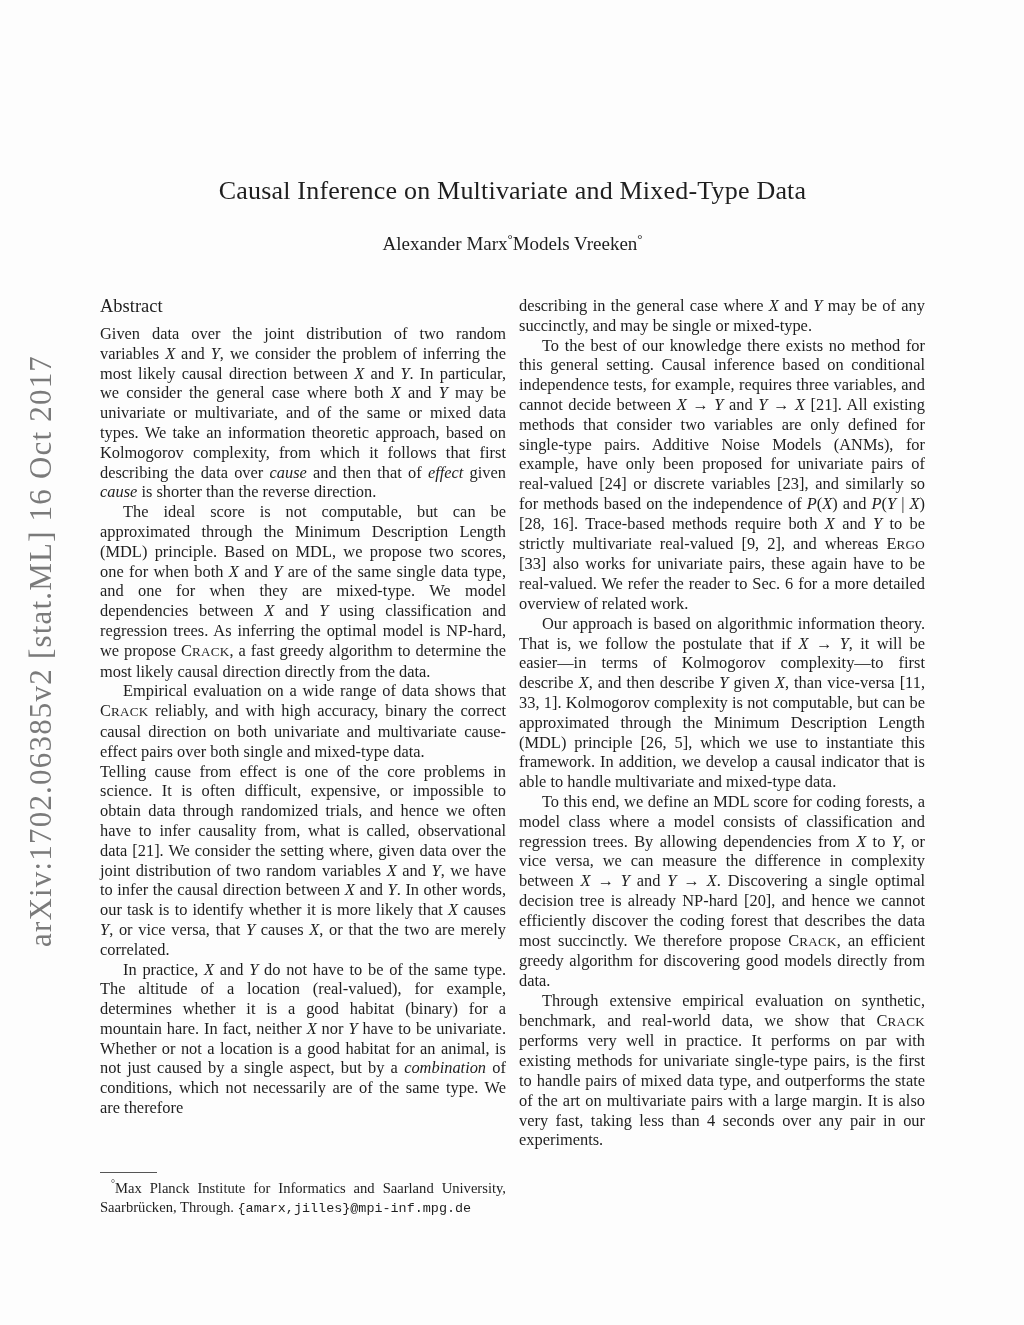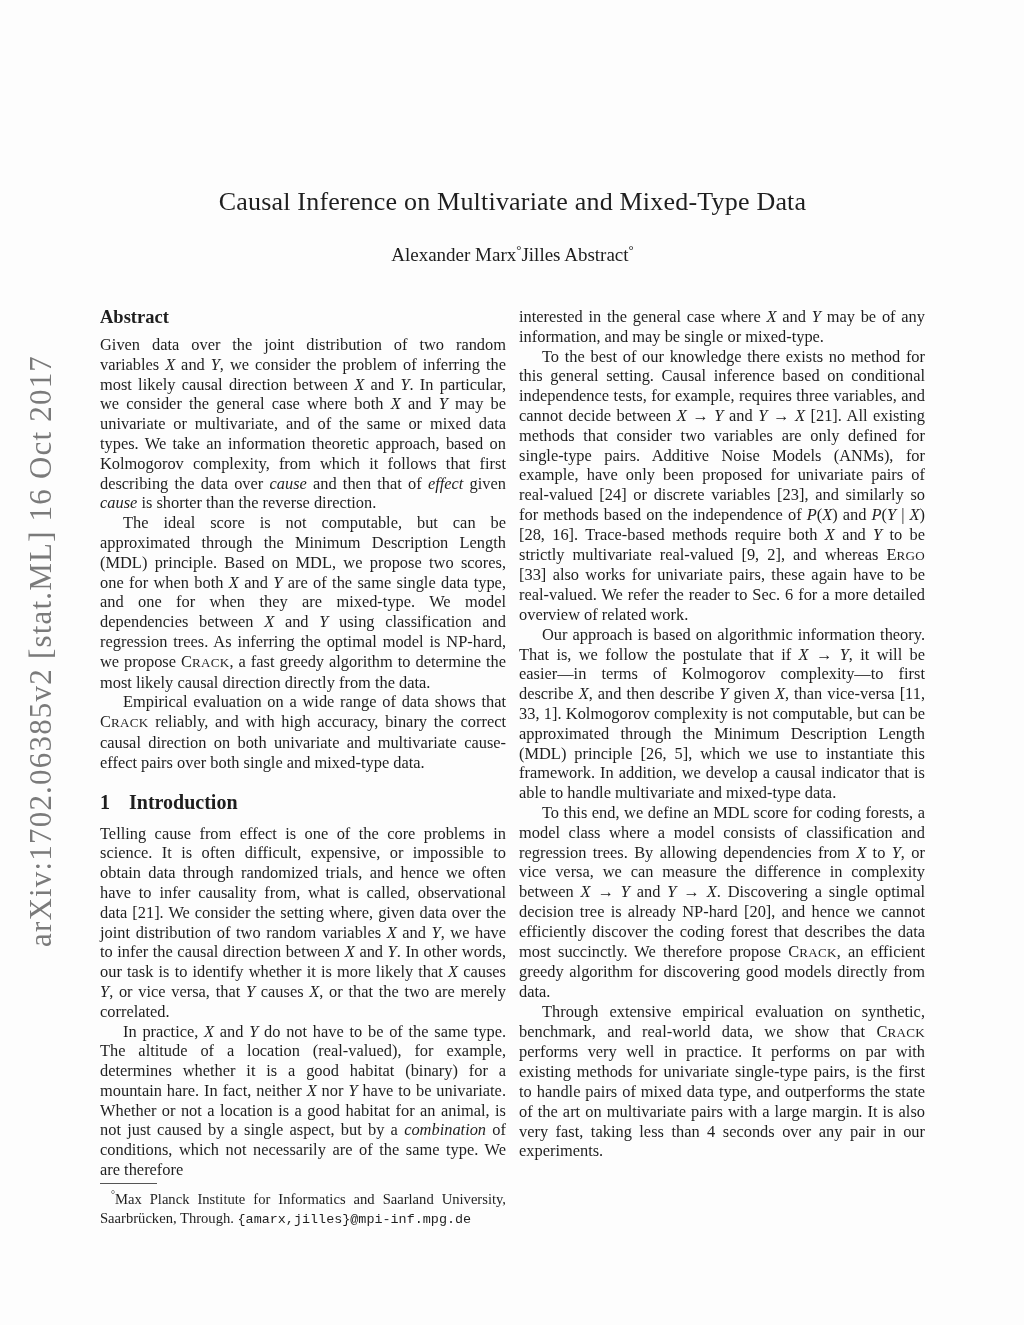--- a/index.html
+++ b/index.html
@@ -15,21 +15,21 @@
     position: absolute;
     left: 41px; top: 651px;
     transform: translate(-50%, -50%) rotate(-90deg);
     white-space: nowrap;
     font-size: 31px;
     letter-spacing: 1.2px;
     color: #7a7a7a;
   }
   .page {
     position: absolute;
-    left: 100px; top: 187px;
+    left: 100px; top: 176px;
     width: 825px;
   }
   .title {
     margin: 0;
     font-size: 26px;
     font-weight: normal;
     text-align: center;
     letter-spacing: 0.2px;
   }
   .authors {
@@ -44,21 +44,21 @@
     gap: 13px;
   }
   .col { width: 406px; }
   .col-left {
     display: flex;
     flex-direction: column;
     height: 922px;
   }
   .abstract-heading {
     font-size: 18.5px;
-    font-weight: bold;
+    font-weight: normal;
     margin-bottom: 7px;
   }
   .para {
     margin: 0;
     font-size: 16.4px;
     line-height: 19.8px;
     text-align: justify;
     hyphens: auto;
     -webkit-hyphens: auto;
   }
@@ -92,45 +92,44 @@
 <body>
 
 <div class="arxiv-stamp">arXiv:1702.06385v2 [stat.ML] 16 Oct 2017</div>
 
 <div class="page">
 
   <h1 class="title">Causal Inference on Multivariate and Mixed-Type Data</h1>
 
   <div class="authors">
     <span class="author"><span>Alexander Marx</span><sup class="sup">°</sup></span>
-    <span class="author"><span>Jilles Abstract</span><sup class="sup">°</sup></span>
+    <span class="author"><span>Models Vreeken</span><sup class="sup">°</sup></span>
   </div>
 
   <div class="columns">
 
     <div class="col col-left">
       <div class="abstract-heading">Abstract</div>
 
       <p class="para"><span>Given data over the joint distribution of two random variables </span><span class="i">X</span><span> and </span><span class="i">Y</span><span>, we consider the problem of inferring the most likely causal direction between </span><span class="i">X</span><span> and </span><span class="i">Y</span><span>. In particular, we consider the general case where both </span><span class="i">X</span><span> and </span><span class="i">Y</span><span> may be univariate or multivariate, and of the same or mixed data types. We take an information theoretic approach, based on Kolmogorov complexity, from which it follows that first describing the data over </span><span class="i">cause</span><span> and then that of </span><span class="i">effect</span><span> given </span><span class="i">cause</span><span> is shorter than the reverse direction.</span></p>
       <p class="para indent"><span>The ideal score is not computable, but can be approximated through the Minimum Description Length (MDL) principle. Based on MDL, we propose two scores, one for when both </span><span class="i">X</span><span> and </span><span class="i">Y</span><span> are of the same single data type, and one for when they are mixed-type. We model dependencies between </span><span class="i">X</span><span> and </span><span class="i">Y</span><span> using classification and regression trees. As inferring the optimal model is NP-hard, we propose </span><span class="sc">C<span class="sc-rest">RACK</span></span><span>, a fast greedy algorithm to determine the most likely causal direction directly from the data.</span></p>
       <p class="para indent"><span>Empirical evaluation on a wide range of data shows that </span><span class="sc">C<span class="sc-rest">RACK</span></span><span> reliably, and with high accuracy, binary the correct causal direction on both univariate and multivariate cause-effect pairs over both single and mixed-type data.</span></p>
 
-      <h2 class="section-heading"><span class="sec-num">1</span><span>Introduction</span></h2>
 
       <p class="para"><span>Telling cause from effect is one of the core problems in science. It is often difficult, expensive, or impossible to obtain data through randomized trials, and hence we often have to infer causality from, what is called, observational data [21]. We consider the setting where, given data over the joint distribution of two random variables </span><span class="i">X</span><span> and </span><span class="i">Y</span><span>, we have to infer the causal direction between </span><span class="i">X</span><span> and </span><span class="i">Y</span><span>. In other words, our task is to identify whether it is more likely that </span><span class="i">X</span><span> causes </span><span class="i">Y</span><span>, or vice versa, that </span><span class="i">Y</span><span> causes </span><span class="i">X</span><span>, or that the two are merely correlated.</span></p>
       <p class="para indent"><span>In practice, </span><span class="i">X</span><span> and </span><span class="i">Y</span><span> do not have to be of the same type. The altitude of a location (real-valued), for example, determines whether it is a good habitat (binary) for a mountain hare. In fact, neither </span><span class="i">X</span><span> nor </span><span class="i">Y</span><span> have to be univariate. Whether or not a location is a good habitat for an animal, is not just caused by a single aspect, but by a </span><span class="i">combination</span><span> of conditions, which not necessarily are of the same type. We are therefore</span></p>
 
       <div class="footnote">
         <div class="footnote-rule"></div>
         <p class="footnote-text"><span class="sup">°</span><span>Max Planck Institute for Informatics and Saarland University, Saarbrücken, Through. </span><span class="tt">{amarx,jilles}@mpi-inf.mpg.de</span></p>
       </div>
     </div>
 
     <div class="col col-right">
-      <p class="para"><span>interested in the general case where </span><span class="i">X</span><span> and </span><span class="i">Y</span><span> may be of any information, and may be single or mixed-type.</span></p>
+      <p class="para"><span>describing in the general case where </span><span class="i">X</span><span> and </span><span class="i">Y</span><span> may be of any succinctly, and may be single or mixed-type.</span></p>
       <p class="para indent"><span>To the best of our knowledge there exists no method for this general setting. Causal inference based on conditional independence tests, for example, requires three variables, and cannot decide between </span><span class="i">X</span><span> → </span><span class="i">Y</span><span> and </span><span class="i">Y</span><span> → </span><span class="i">X</span><span> [21]. All existing methods that consider two variables are only defined for single-type pairs. Additive Noise Models (ANMs), for example, have only been proposed for univariate pairs of real-valued [24] or discrete variables [23], and similarly so for methods based on the independence of </span><span class="i">P</span><span>(</span><span class="i">X</span><span>) and </span><span class="i">P</span><span>(</span><span class="i">Y</span><span> | </span><span class="i">X</span><span>) [28, 16]. Trace-based methods require both </span><span class="i">X</span><span> and </span><span class="i">Y</span><span> to be strictly multivariate real-valued [9, 2], and whereas </span><span class="sc">E<span class="sc-rest">RGO</span></span><span> [33] also works for univariate pairs, these again have to be real-valued. We refer the reader to Sec. 6 for a more detailed overview of related work.</span></p>
       <p class="para indent"><span>Our approach is based on algorithmic information theory. That is, we follow the postulate that if </span><span class="i">X</span><span> → </span><span class="i">Y</span><span>, it will be easier—in terms of Kolmogorov complexity—to first describe </span><span class="i">X</span><span>, and then describe </span><span class="i">Y</span><span> given </span><span class="i">X</span><span>, than vice-versa [11, 33, 1]. Kolmogorov complexity is not computable, but can be approximated through the Minimum Description Length (MDL) principle [26, 5], which we use to instantiate this framework. In addition, we develop a causal indicator that is able to handle multivariate and mixed-type data.</span></p>
       <p class="para indent"><span>To this end, we define an MDL score for coding forests, a model class where a model consists of classification and regression trees. By allowing dependencies from </span><span class="i">X</span><span> to </span><span class="i">Y</span><span>, or vice versa, we can measure the difference in complexity between </span><span class="i">X</span><span> → </span><span class="i">Y</span><span> and </span><span class="i">Y</span><span> → </span><span class="i">X</span><span>. Discovering a single optimal decision tree is already NP-hard [20], and hence we cannot efficiently discover the coding forest that describes the data most succinctly. We therefore propose </span><span class="sc">C<span class="sc-rest">RACK</span></span><span>, an efficient greedy algorithm for discovering good models directly from data.</span></p>
       <p class="para indent"><span>Through extensive empirical evaluation on synthetic, benchmark, and real-world data, we show that </span><span class="sc">C<span class="sc-rest">RACK</span></span><span> performs very well in practice. It performs on par with existing methods for univariate single-type pairs, is the first to handle pairs of mixed data type, and outperforms the state of the art on multivariate pairs with a large margin. It is also very fast, taking less than 4 seconds over any pair in our experiments.</span></p>
     </div>
 
   </div>
 </div>
 
 </body></html>

